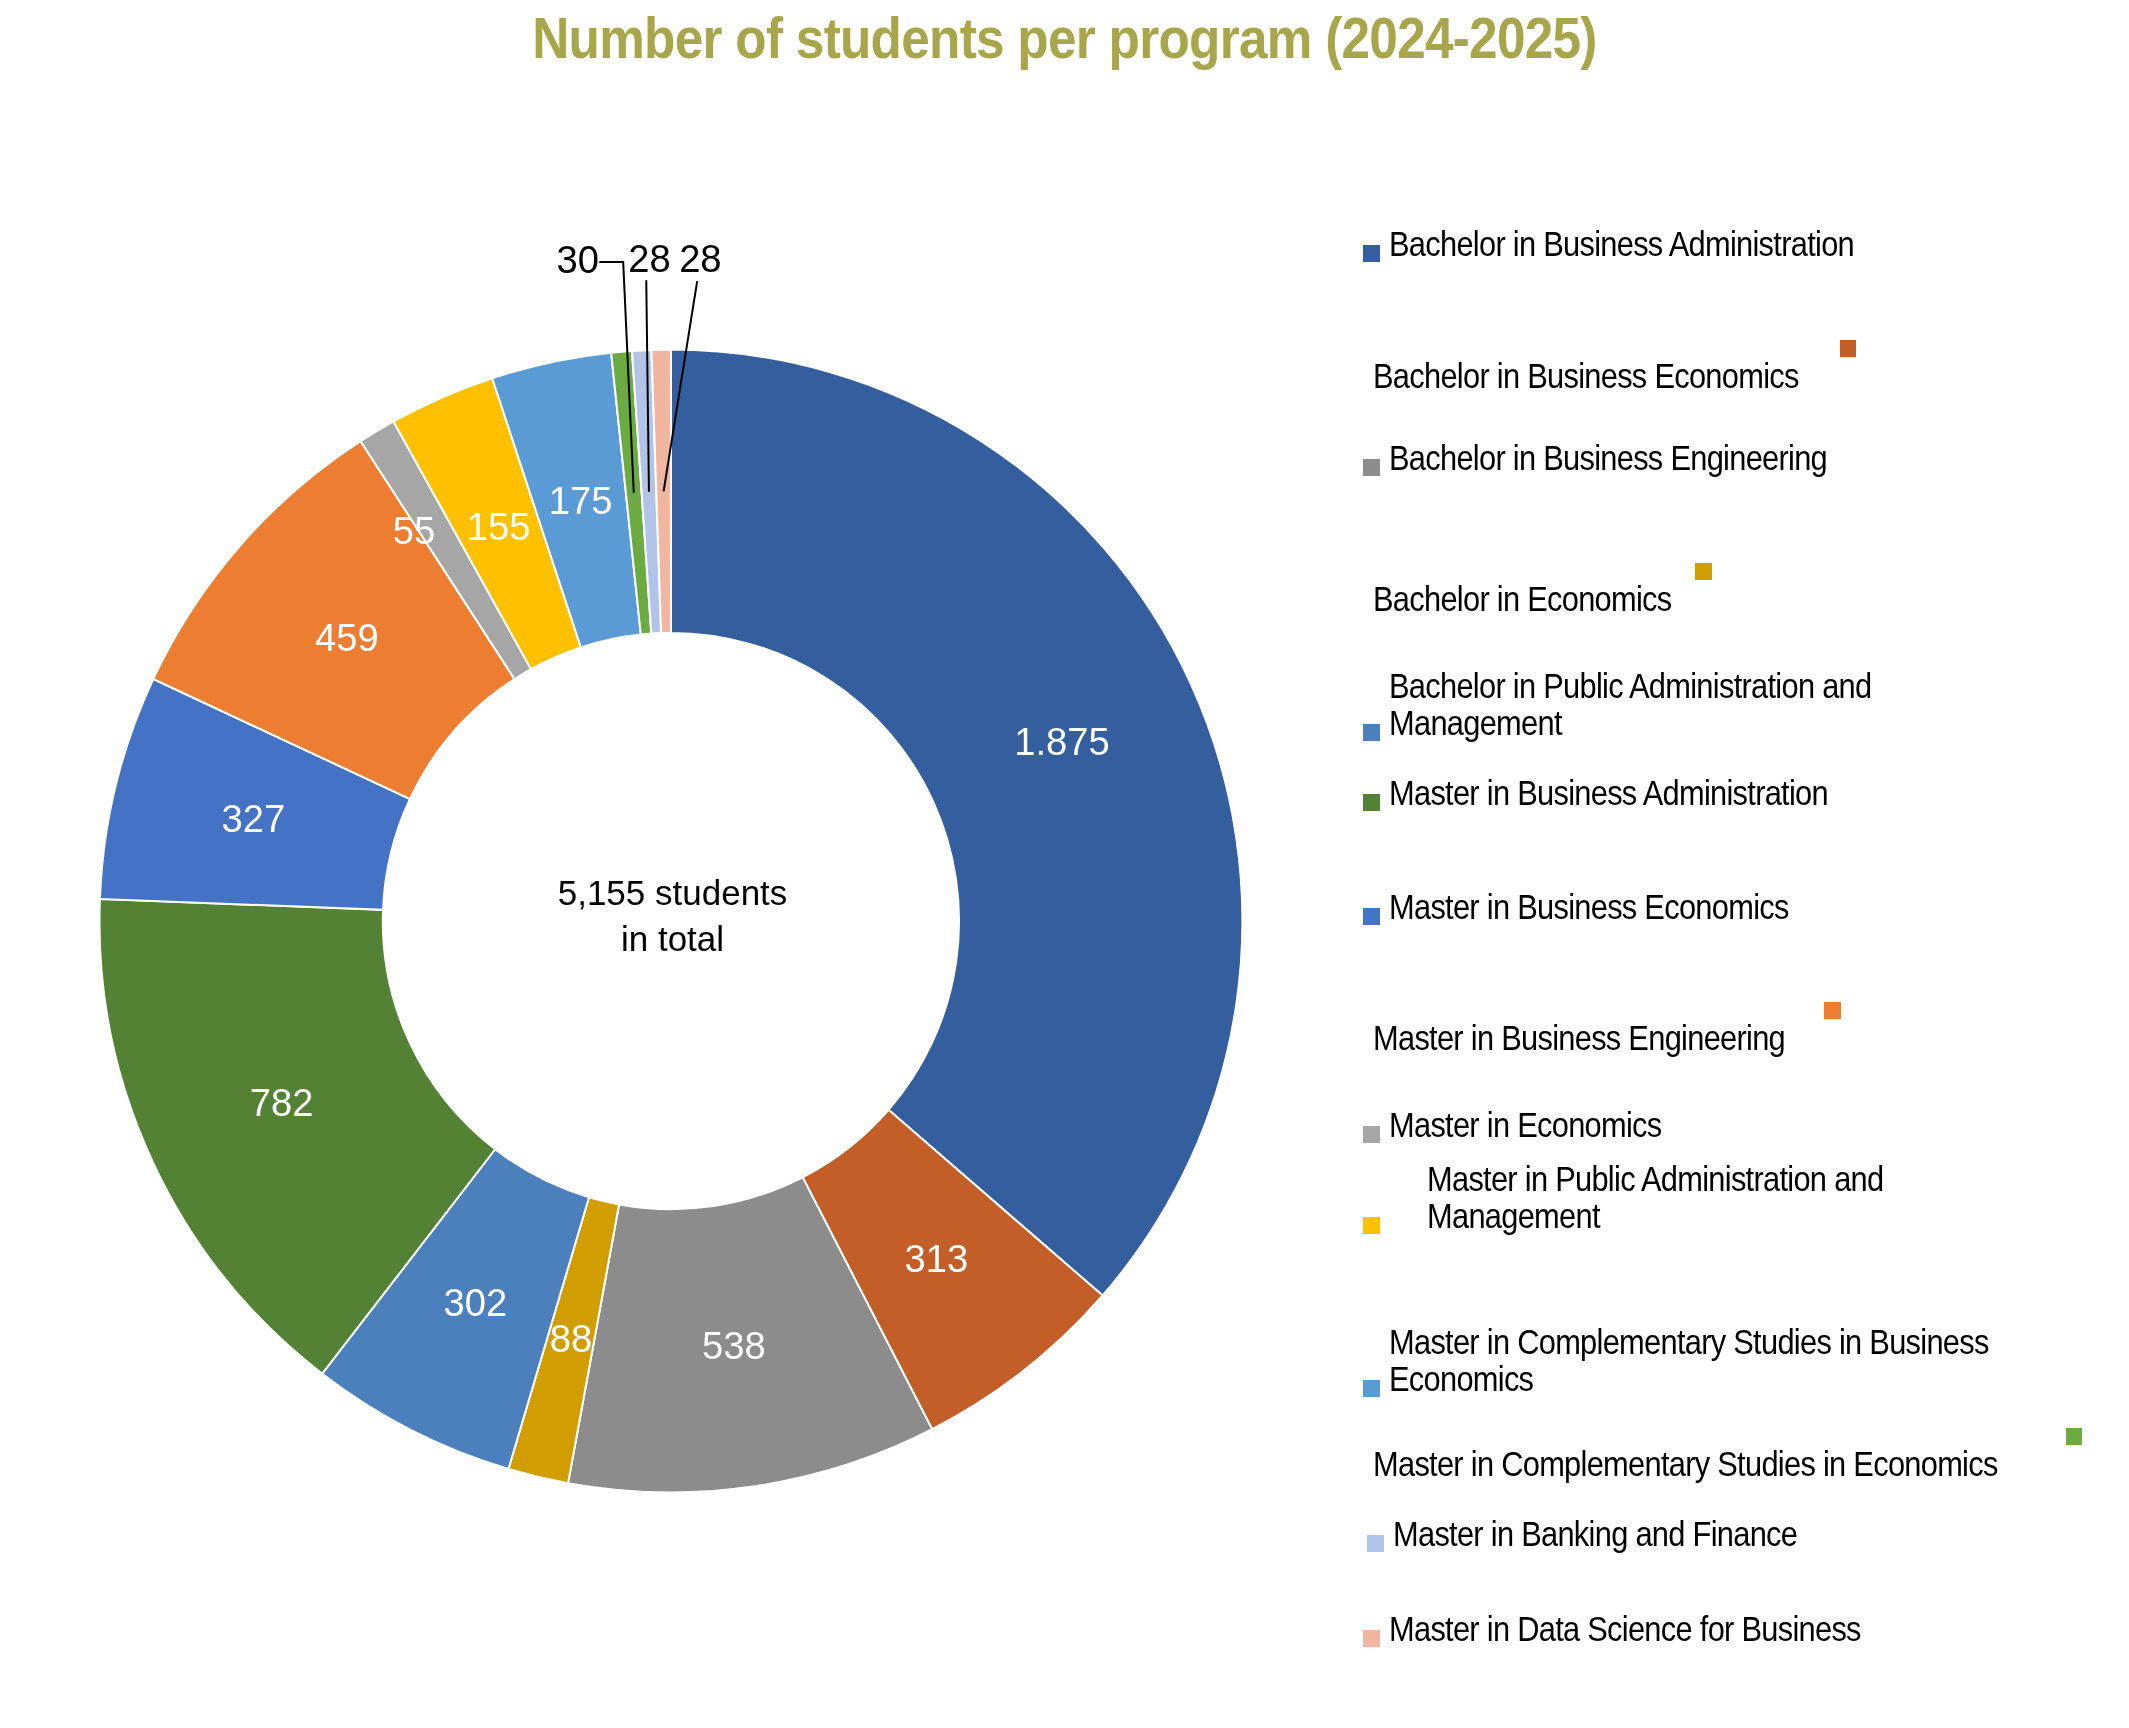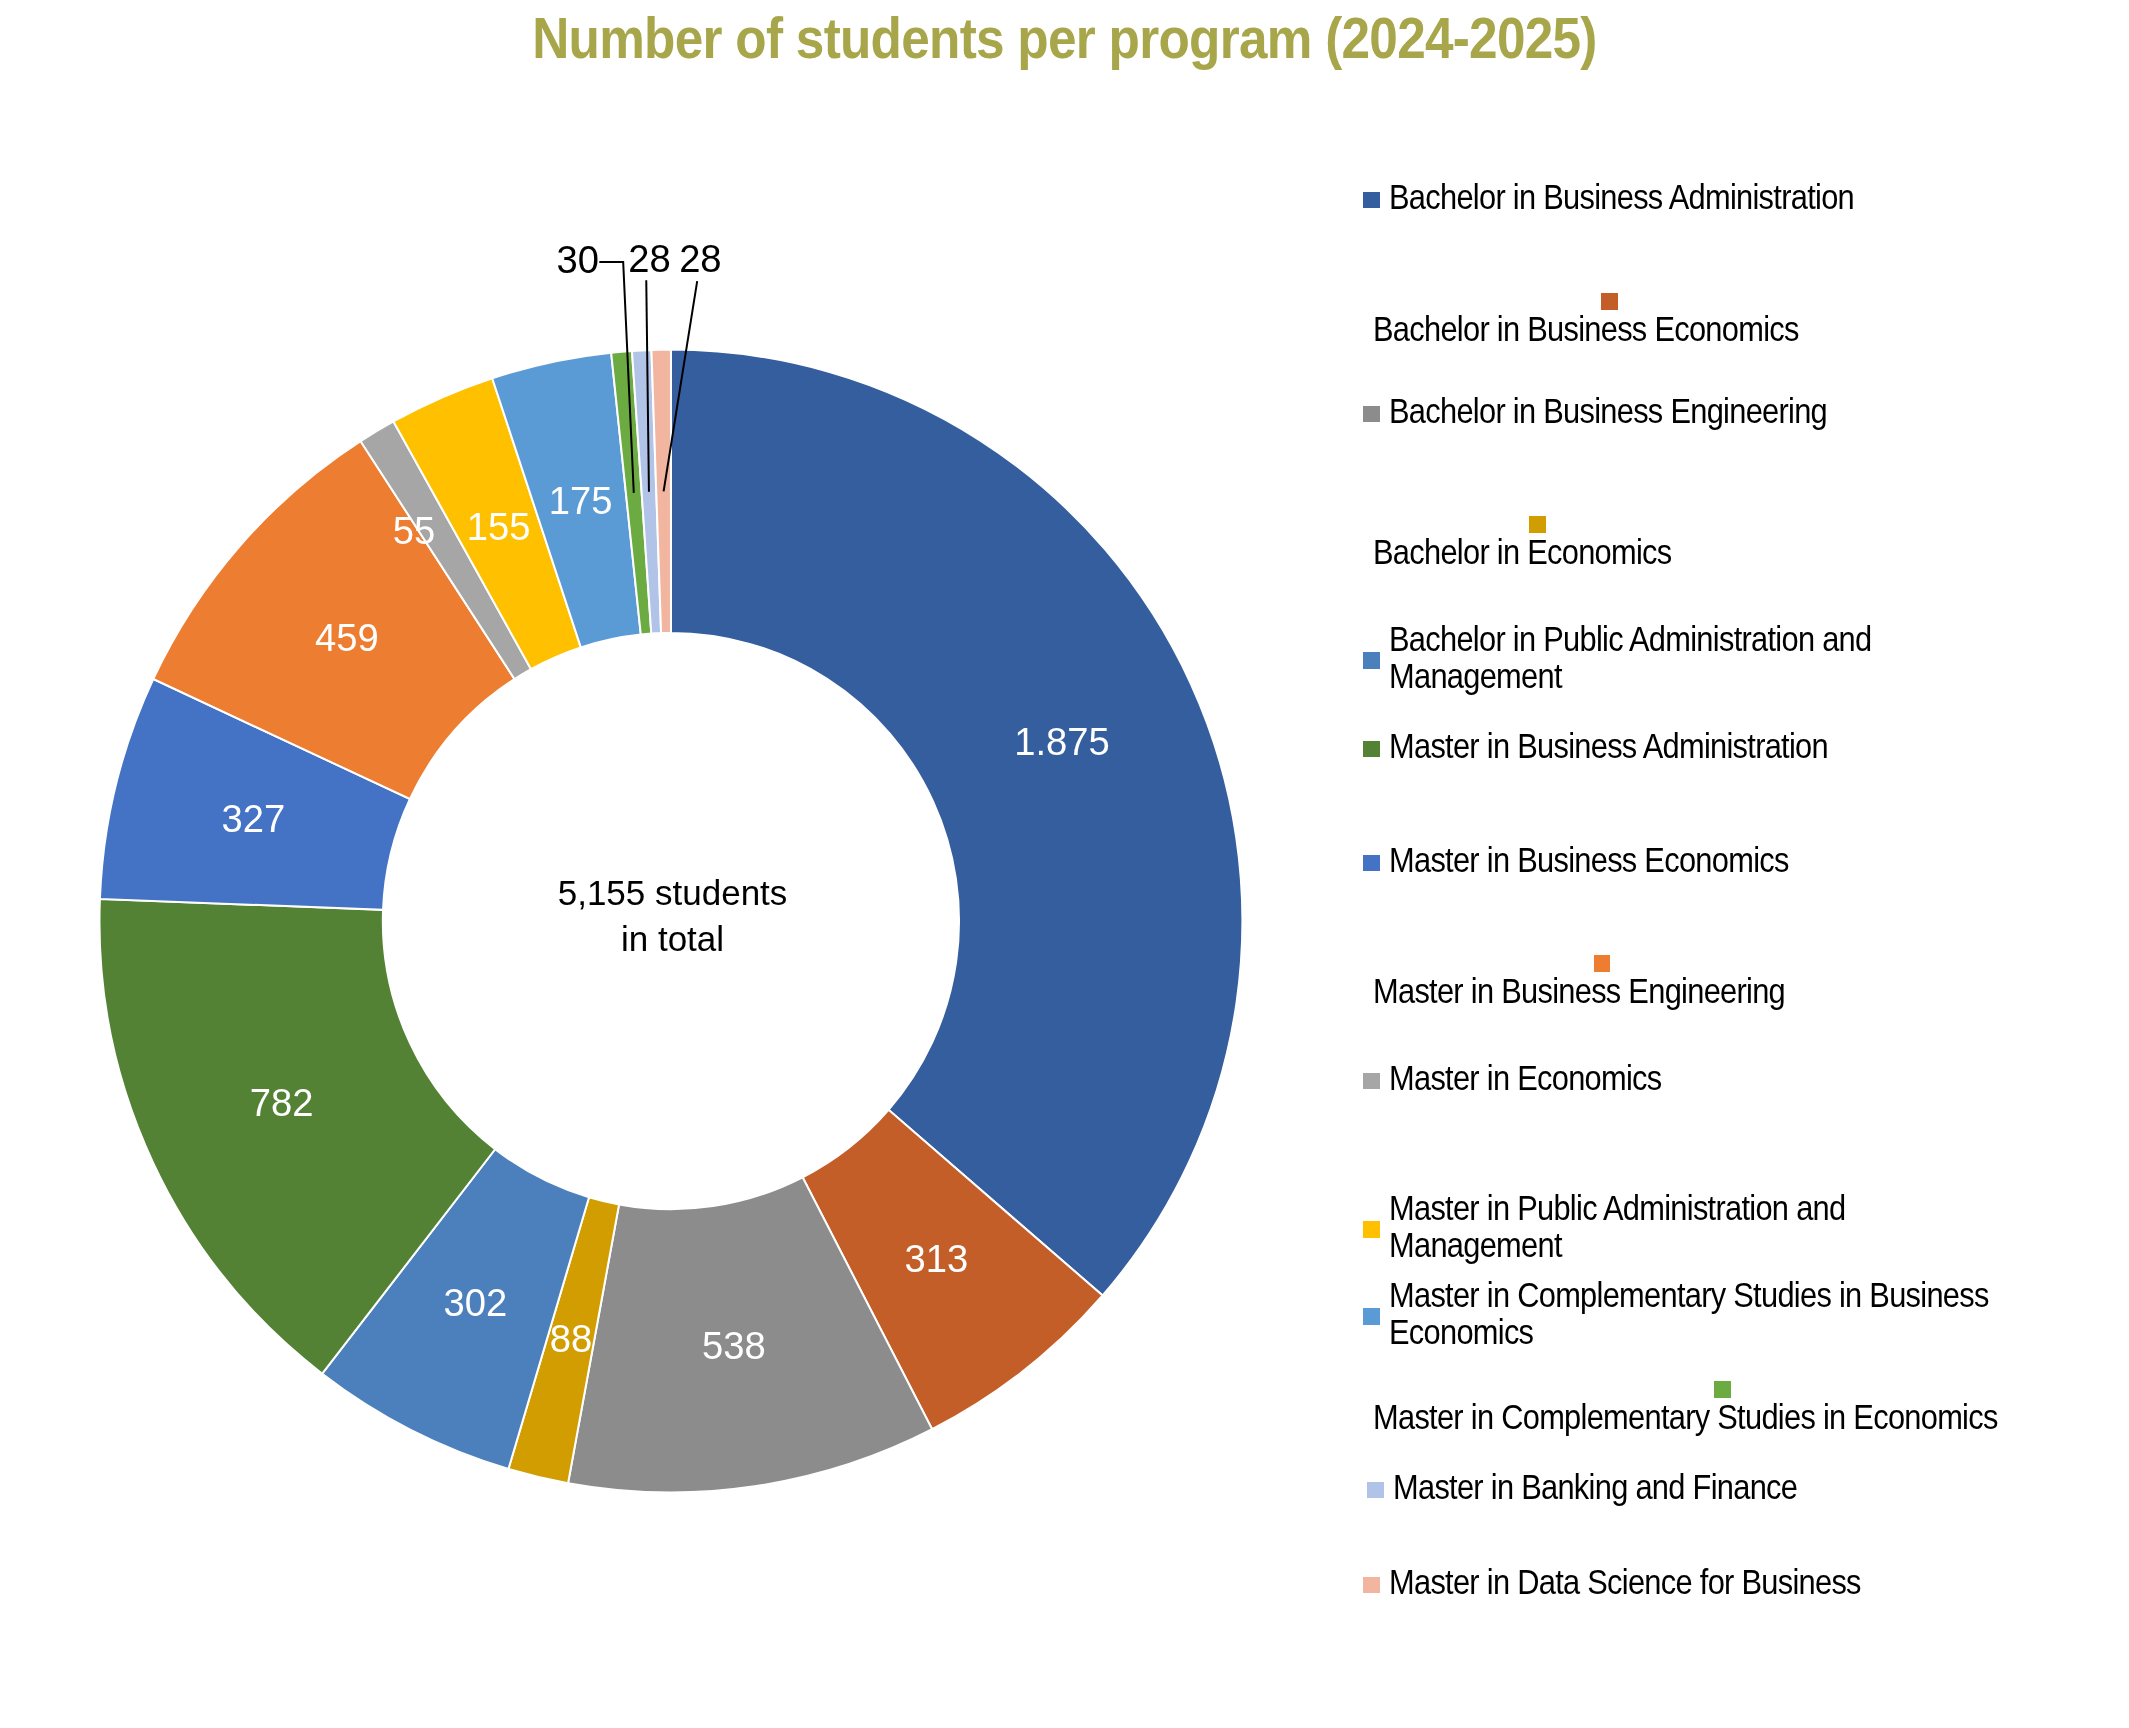--- a/index.html
+++ b/index.html
@@ -17,21 +17,21 @@
   .slice-label{
     font-family:"Liberation Sans", sans-serif;font-size:48px;fill:#ffffff;
   }
   .outside-label{
     font-family:"Liberation Sans", sans-serif;font-size:48px;fill:#000000;
   }
   .center-label{
     font-family:"Liberation Sans", sans-serif;font-size:44px;fill:#000000;
   }
   #legend{position:absolute;left:1363px;top:0;width:764px;}
-  .legend-item{position:absolute;display:flex;align-items:center;}
+  .legend-item{position:absolute;display:flex;align-items:flex-end;margin-top:47px;}
   .legend-swatch{width:16.7px;height:16.7px;flex:0 0 16.7px;margin-top:7.2px;}
   .legend-label{
     margin-left:9.6px;font-size:35px;line-height:37px;letter-spacing:-0.8px;
     color:#000;transform:scaleX(0.88);transform-origin:left top;
     white-space:nowrap;
   }
 </style>
 </head>
 <body>
 
@@ -128,21 +128,21 @@
       <div class="legend-label">
         <div>Master in Business Engineering</div>
       </div>
     </div>
     <div class="legend-item" style="top: 1059px; left: 0px;">
       <div class="legend-swatch" style="background: rgb(166, 166, 166);"></div>
       <div class="legend-label">
         <div>Master in Economics</div>
       </div>
     </div>
-    <div class="legend-item" style="top: 1189px; left: 0px;">
+    <div class="legend-item" style="top: 1113px; left: 0px; gap: 38px;">
       <div class="legend-swatch" style="background: rgb(255, 192, 0);"></div>
       <div class="legend-label">
         <div>Master in Public Administration and</div>
         <div>Management</div>
       </div>
     </div>
     <div class="legend-item" style="top: 1276px; left: 0px;">
       <div class="legend-swatch" style="background: rgb(91, 155, 213);"></div>
       <div class="legend-label">
         <div>Master in Complementary Studies in Business</div>

